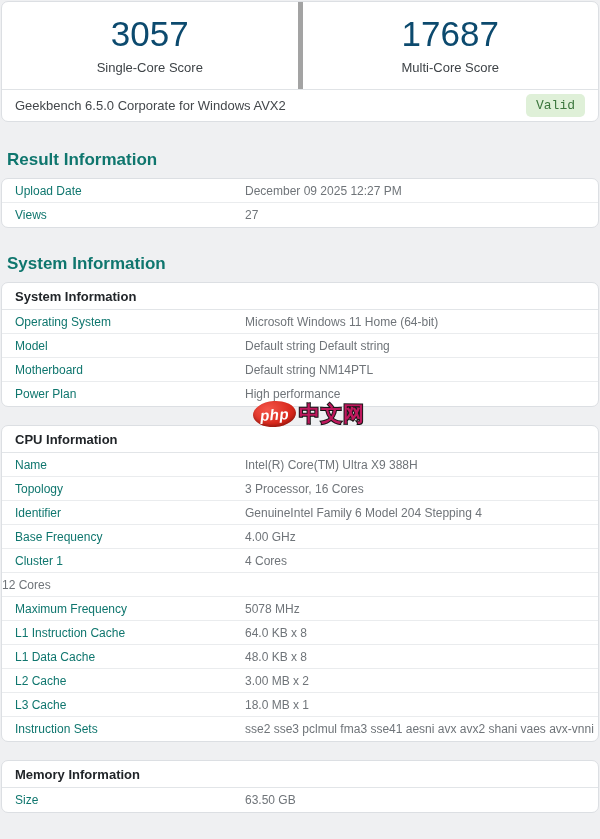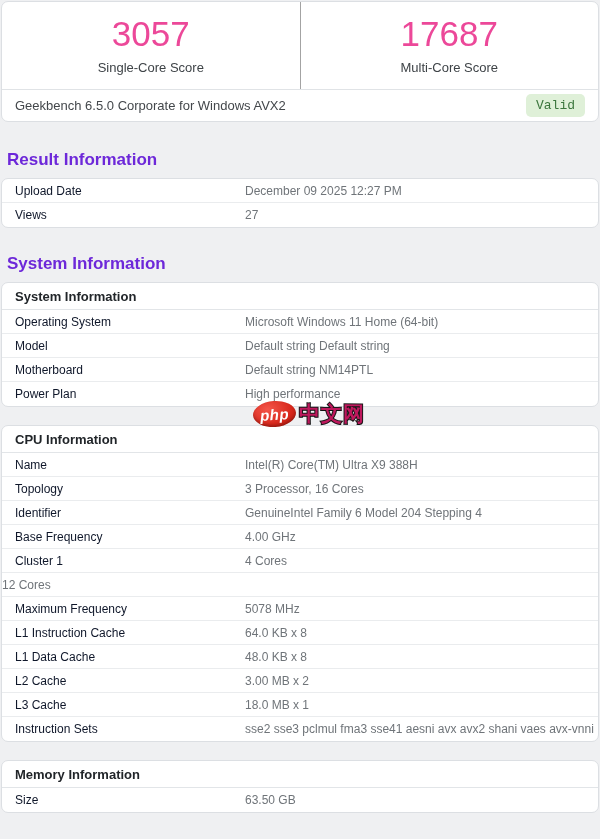--- a/index.html
+++ b/index.html
@@ -22,22 +22,22 @@
   
   .score-card { margin-top: 1px; }
   .scores { display: flex; height: 87px; }
   .score-cell {
     flex: 1;
     display: flex;
     flex-direction: column;
     align-items: center;
     justify-content: center;
   }
-  .score-cell + .score-cell { border-left: 1px solid #a3a3a3; }
-  .score-value { font-size: 35px; line-height: 1.05; color: #ec4899; }
+  .score-cell + .score-cell { border-left: 5px solid #a3a3a3; }
+  .score-value { font-size: 35px; line-height: 1.05; color: #0c4a6e; }
   .score-label { font-size: 13px; color: #3e4347; margin-top: 7px; }
   .version-bar {
     border-top: 1px solid #e0e3e6;
     height: 32px;
     display: flex;
     align-items: center;
     justify-content: space-between;
     padding: 0 13px;
   }
   .version-text { font-size: 13px; color: #43474b; }
@@ -46,21 +46,21 @@
     color: #3c763d;
     font-size: 13px;
     padding: 4px 10px;
     border-radius: 5px;
     font-family: Liberation Mono, monospace;
   }
   
   .section-heading {
     font-size: 17px;
     font-weight: bold;
-    color: #6d28d9;
+    color: #0f766e;
     margin-left: 7px;
   }
   #result-heading { margin-top: 28px; margin-bottom: 8px; }
   #system-heading { margin-top: 26px; margin-bottom: 8px; }
   
   .info-card { margin-top: 18px; }
   .t-header {
     height: 27px;
     border-bottom: 1px solid #e2e5e8;
     display: flex;
@@ -71,21 +71,21 @@
     color: #212529;
   }
   .t-row {
     height: 24px;
     display: flex;
     align-items: center;
     border-bottom: 1px solid #eaecee;
     font-size: 12px;
   }
   .t-row:last-child { border-bottom: none; }
-  .t-label { width: 243px; padding-left: 13px; color: #0f172a; flex-shrink: 0; }
+  .t-label { width: 243px; padding-left: 13px; color: #0f766e; flex-shrink: 0; }
   .t-value { flex: 1; color: #6f7479; white-space: nowrap; padding-right: 8px; }
   
   .watermark {
     position: absolute;
     left: 253px;
     top: 400px;
     display: flex;
     align-items: center;
     z-index: 5;
     pointer-events: none;

